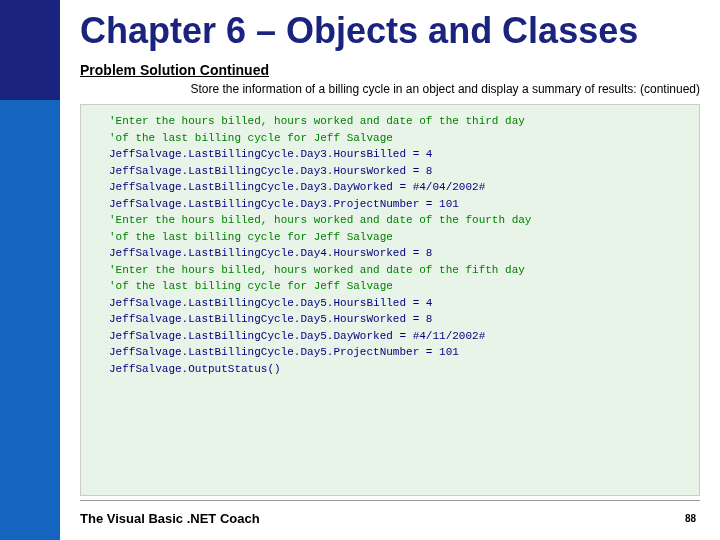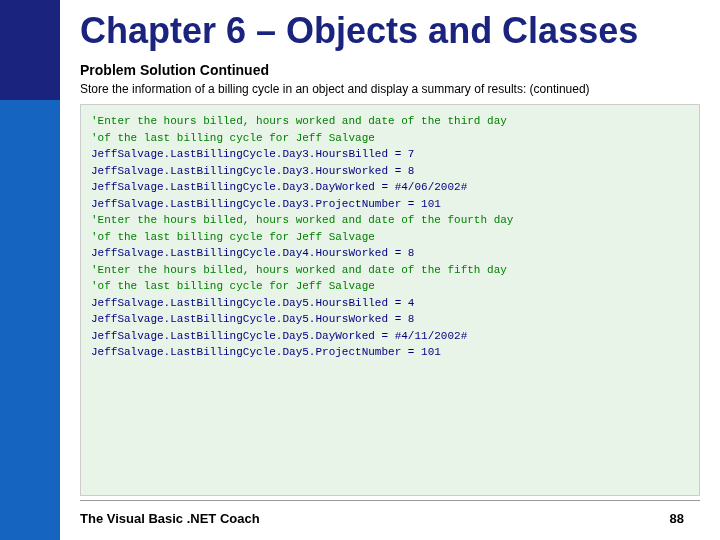--- a/index.html
+++ b/index.html
@@ -50,32 +50,34 @@
       color: #1a237e;
       margin-bottom: 10px;
       font-family: Arial, sans-serif;
     }
 
     .section-title {
       font-size: 14px;
       font-weight: bold;
       color: #000;
       margin-bottom: 4px;
+      text-decoration: underline;
     }
 
     .subtitle {
       font-size: 12px;
       color: #000;
       margin-bottom: 8px;
+      text-align: right;
     }
 
     .code-block {
       background: #e8f4e8;
       border: 1px solid #ccc;
-      padding: 8px 10px;
+      padding: 8px 28px;
       font-family: 'Courier New', Courier, monospace;
       font-size: 11px;
       line-height: 1.5;
       color: #000;
       flex: 1;
       overflow: hidden;
     }
 
     .code-line {
       white-space: pre;
@@ -96,22 +98,22 @@
       align-items: center;
       padding: 6px 0 4px 0;
       font-size: 13px;
       font-weight: bold;
       color: #000;
       position: relative;
     }
 
     .page-number {
       position: absolute;
-      right: 16px;
-      font-size: 13px;
+      right: 4px;
+      font-size: 10px;
       color: #000;
     }
 
     .divider-line {
       border: none;
       border-top: 1px solid #999;
       margin: 4px 0;
     }
   </style>
 </head>
@@ -123,36 +125,37 @@
 </div>
 
 <div class="main-content">
   <div class="page-title">Chapter 6 – Objects and Classes</div>
   <div class="section-title">Problem Solution Continued</div>
   <div class="subtitle">Store the information of a billing cycle in an object and display a summary of results: (continued)</div>
 
   <div class="code-block">
   <span class="code-line code-comment">'Enter the hours billed, hours worked and date of the third day</span>
       <span class="code-line code-comment">'of the last billing cycle for Jeff Salvage</span>
-      <span class="code-line code-normal">JeffSalvage.LastBillingCycle.Day3.HoursBilled = 7</span>
+      <span class="code-line code-normal">JeffSalvage.LastBillingCycle.Day3.HoursBilled = 4</span>
       <span class="code-line code-normal">JeffSalvage.LastBillingCycle.Day3.HoursWorked = 8</span>
-      <span class="code-line code-normal">JeffSalvage.LastBillingCycle.Day3.DayWorked = #4/06/2002#</span>
+      <span class="code-line code-normal">JeffSalvage.LastBillingCycle.Day3.DayWorked = #4/04/2002#</span>
       <span class="code-line code-normal">JeffSalvage.LastBillingCycle.Day3.ProjectNumber = 101</span>
       <span class="code-line"></span>
       <span class="code-line code-comment">'Enter the hours billed, hours worked and date of the fourth day</span>
       <span class="code-line code-comment">'of the last billing cycle for Jeff Salvage</span>
       <span class="code-line code-normal">JeffSalvage.LastBillingCycle.Day4.HoursWorked = 8</span>
       <span class="code-line"></span>
       <span class="code-line code-comment">'Enter the hours billed, hours worked and date of the fifth day</span>
       <span class="code-line code-comment">'of the last billing cycle for Jeff Salvage</span>
       <span class="code-line code-normal">JeffSalvage.LastBillingCycle.Day5.HoursBilled = 4</span>
       <span class="code-line code-normal">JeffSalvage.LastBillingCycle.Day5.HoursWorked = 8</span>
       <span class="code-line code-normal">JeffSalvage.LastBillingCycle.Day5.DayWorked = #4/11/2002#</span>
       <span class="code-line code-normal">JeffSalvage.LastBillingCycle.Day5.ProjectNumber = 101</span>
       <span class="code-line"></span>
+      <span class="code-line code-normal">JeffSalvage.OutputStatus()</span>
     </div>
 
   <hr class="divider-line">
 
   <div class="footer">
     <span>The Visual Basic .NET Coach</span>
     <span class="page-number">88</span>
   </div>
 </div>
 

